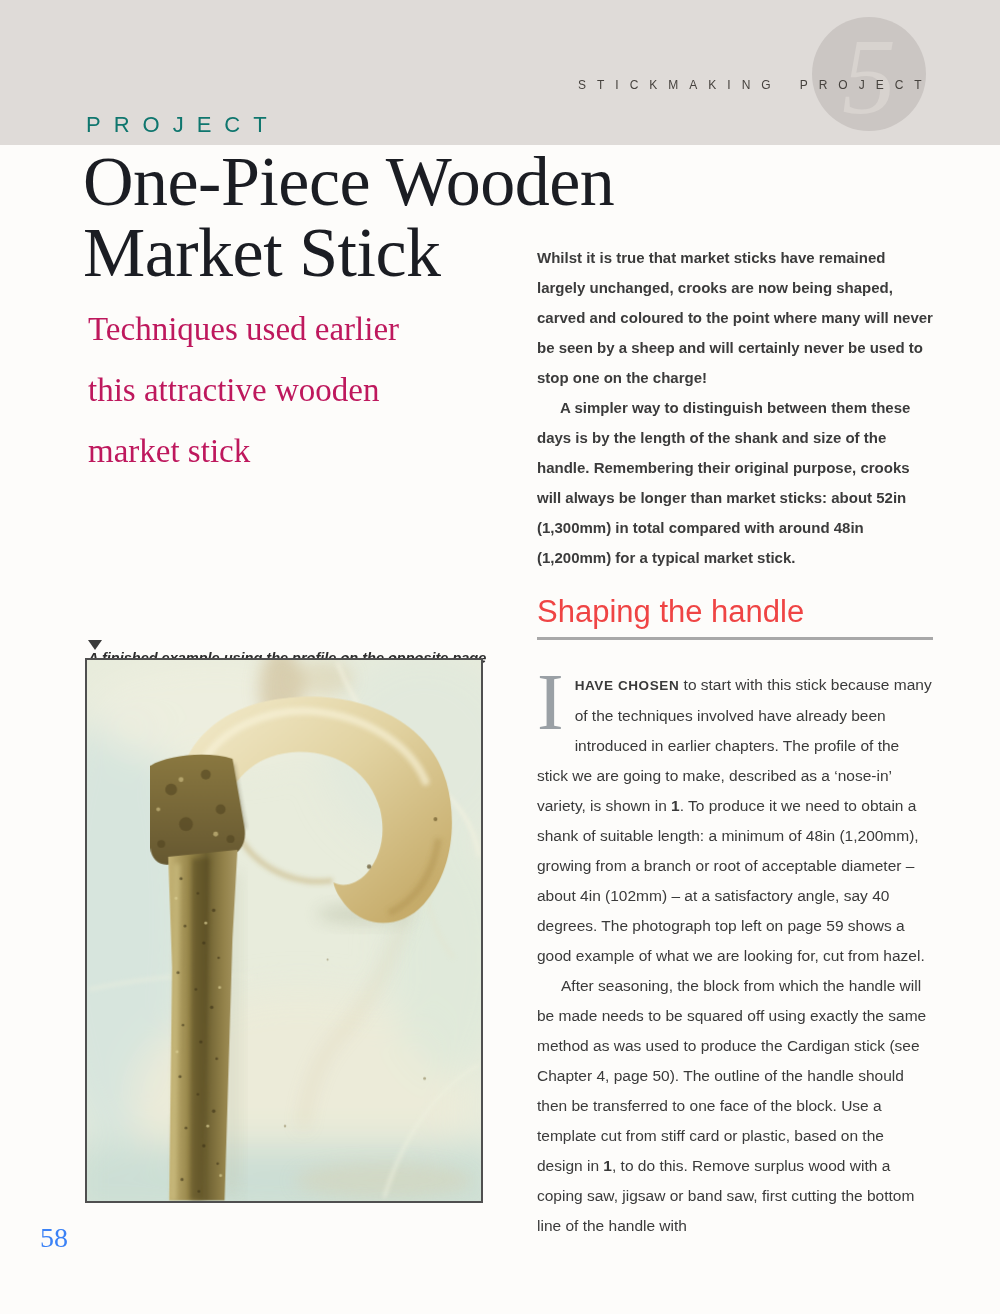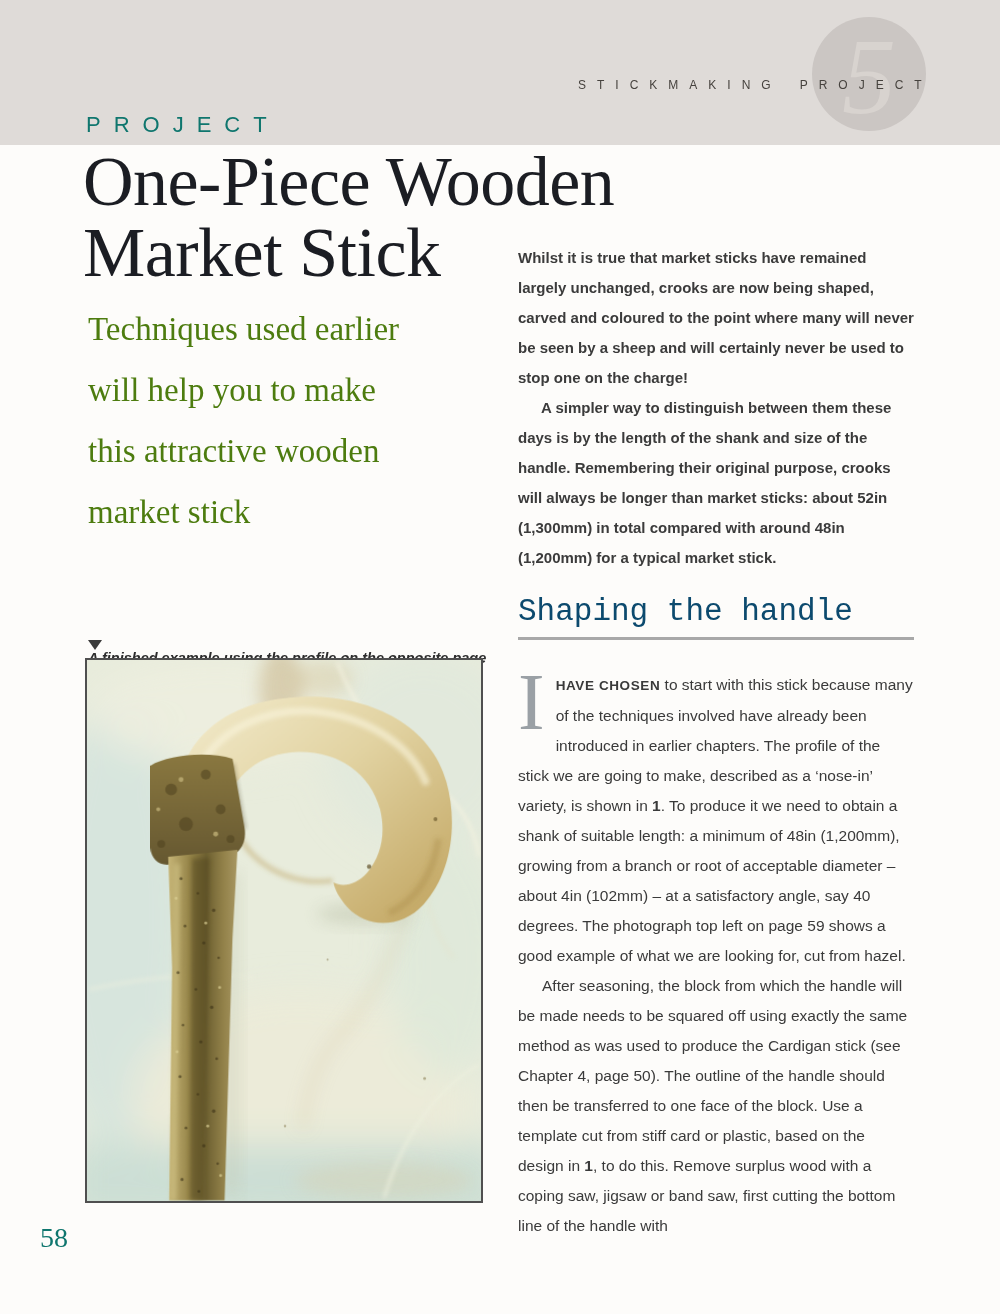--- a/index.html
+++ b/index.html
@@ -14,48 +14,48 @@
     color:#d8d3cf;margin-top:6px;}
   .running-head{position:absolute;left:578px;top:54px;font-size:12px;color:#46423e;
     letter-spacing:11px;white-space:nowrap;display:flex;margin-top:24px;}
   .running-head .gap{width:18px;}
   .kicker{position:absolute;left:86px;top:112px;font-size:22px;color:#0f766e;letter-spacing:13px;}
 
   
   .title{position:absolute;left:83px;top:146px;font-family:"Liberation Serif",serif;
     font-size:70px;line-height:71px;color:#1b1d23;letter-spacing:-0.5px;}
   .standfirst{position:absolute;left:88px;top:299px;font-family:"Liberation Serif",serif;
-    font-size:33px;line-height:61px;color:#4d7c0f;}
+    font-size:33px;line-height:61px;color:#be185d;}
 
   
   .caption-row{position:absolute;left:88px;top:637px;display:flex;align-items:flex-start;flex-direction:column;}
   .tri{width:0;height:0;border-left:7px solid transparent;border-right:7px solid transparent;
     border-top:10px solid #3a3a3a;margin:3px 10px 0 0;}
   .caption{font-size:14.5px;font-style:italic;font-weight:600;color:#2c2c2c;}
   .photo{position:absolute;left:85px;top:658px;width:398px;height:545px;box-sizing:border-box;
     border:2px solid #4f4f4f;background:#e8ecdc;}
   .photo svg{display:block;width:100%;height:100%;}
 
   
-  .col{position:absolute;left:518px;top:243px;width:396px;color:#3a3a3a;}
+  .col{position:absolute;left:537px;top:243px;width:396px;color:#3a3a3a;}
   .col p{margin:0;}
   .intro{font-size:15px;font-weight:bold;line-height:30px;color:#3b3b3b;}
   .intro.indent{text-indent:23px;}
-  .sec-head{font-family:Liberation Mono, monospace;font-size:31px;font-weight:normal;color:#0c4a6e;
+  .sec-head{font-family:Liberation Sans, sans-serif;font-size:31px;font-weight:normal;color:#ef4444;
     margin:22px 0 0 0;line-height:34px;padding-bottom:8px;border-bottom:3px solid #a8a8a8;}
   .bodycopy{margin-top:30px;font-size:15.5px;line-height:30px;color:#3a3a3a;}
   .bodycopy p{text-indent:24px;}
   .bodycopy p.first{text-indent:0;}
   .dropcap{float:left;font-family:"Liberation Serif",serif;font-size:80px;line-height:58px;height:62px;
     color:#9aa0a5;margin:3px 11px 0 0;}
   .caps{font-size:13.5px;letter-spacing:.6px;font-weight:bold;}
   .bold{font-weight:bold;}
 
   .pagenum{position:absolute;left:40px;top:1222px;font-family:"Liberation Serif",serif;
-    font-size:28px;color:#0f766e;}
+    font-size:28px;color:#3b82f6;}
 </style>
 </head>
 <body>
 
 <div class="page">
 
   <div class="band">
     <div class="chapter-circle">
       <div class="chapter-num">5</div>
     </div>
@@ -67,21 +67,20 @@
     <div class="kicker">PROJECT</div>
   </div>
 
   <div class="title">
     <div>One-Piece Wooden</div>
     <div>Market Stick</div>
   </div>
 
   <div class="standfirst">
     <div>Techniques used earlier</div>
-    <div>will help you to make</div>
     <div>this attractive wooden</div>
     <div>market stick</div>
   </div>
 
   <div class="caption-row">
     <span class="tri"></span>
     <span class="caption">A finished example using the profile on the opposite page</span>
   </div>
 
   <div class="photo">

